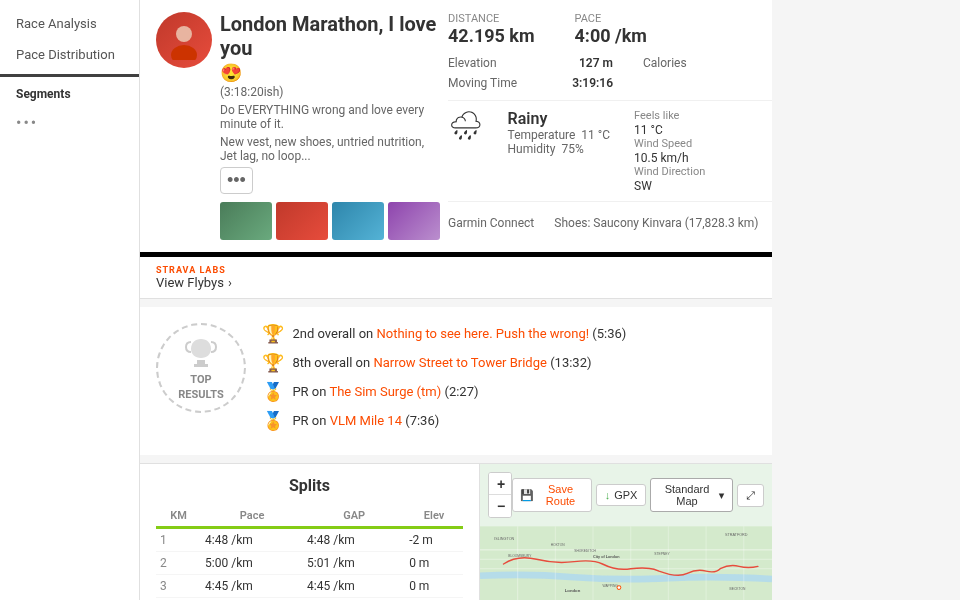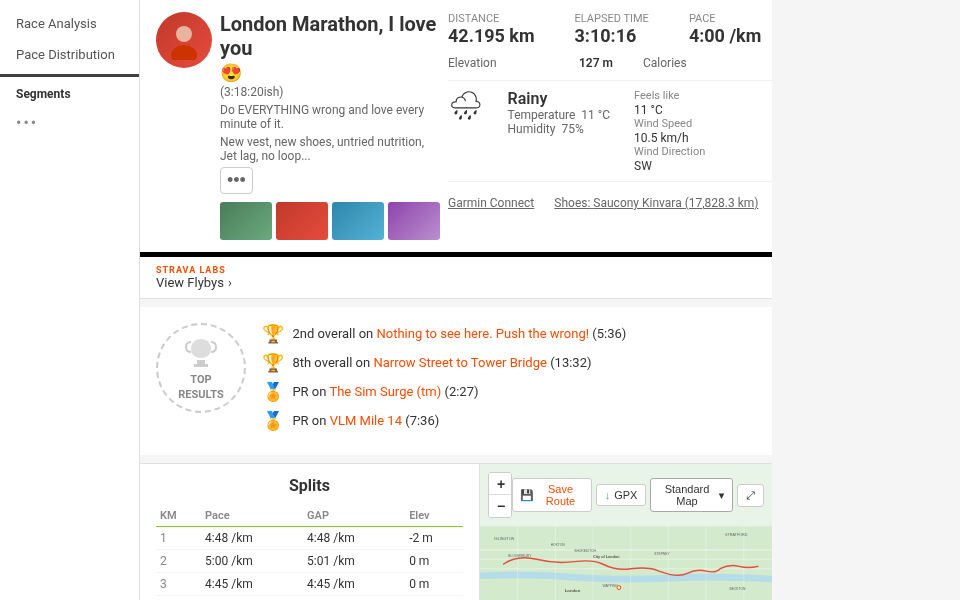--- a/index.html
+++ b/index.html
@@ -174,21 +174,20 @@
     .weather-right { display: flex; gap: 30px; }
     .weather-col label { display: block; font-size: 11px; color: #888; }
     .weather-col span { font-size: 12px; color: #333; }
 
     .footer-stats {
       display: flex;
       gap: 20px;
       padding-top: 6px;
       font-size: 12px;
       color: #666;
-      text-decoration: underline;
     }
 
     
     .flyby-section {
       background: #fff;
       padding: 8px 16px;
       border-bottom: 1px solid #e0e0e0;
     }
     .flyby-label {
       font-size: 9px;
@@ -267,25 +266,25 @@
       text-align: center;
       color: #333;
       margin-bottom: 10px;
     }
     .splits-table {
       width: 100%;
       border-collapse: collapse;
       font-size: 12px;
     }
     .splits-table th {
-      text-align: left;
+      text-align: center;
       color: #888;
       font-weight: 600;
       padding: 4px 4px;
-      border-bottom: 1px solid #84cc16;
+      border-bottom: 3px solid #84cc16;
       font-size: 11px;
     }
     .splits-table td {
       padding: 4px 4px;
       color: #333;
       border-bottom: 1px solid #f5f5f5;
     }
     .splits-table td:first-child { color: #888; }
 
     
@@ -397,37 +396,37 @@
         </div>
       </div>
 
       <div class="stats-panel" style="min-width:360px;background:transparent;border:none;padding:0;">
         <div class="stats-top-row">
           <div class="stat-item">
             <div class="stat-label">Distance</div>
             <div class="stat-value">42.195 km</div>
           </div>
           <div class="stat-item">
-            <div class="stat-label">Elapsed Time</div>
-            <div class="stat-value">3:10:16</div>
-          </div>
-          <div class="stat-item">
             <div class="stat-label">Pace</div>
             <div class="stat-value">4:00 /km</div>
           </div>
         </div>
 
         <div class="stats-grid">
           <div class="stat-row">
             <span class="stat-row-label">Elevation</span>
             <span class="stat-row-value">127 m</span>
           </div>
           <div class="stat-row">
             <span class="stat-row-label">Calories</span>
             <span class="stat-row-value">—</span>
+          </div>
+          <div class="stat-row">
+            <span class="stat-row-label">Moving Time</span>
+            <span class="stat-row-value">3:19:16</span>
           </div>
         </div>
 
         <div class="weather-block">
           <span class="weather-icon">🌧</span>
           <div class="weather-details">
             <div class="weather-main">Rainy</div>
             <div class="weather-sub">
               <span>Temperature</span>
               &nbsp;<span>11 °C</span>

